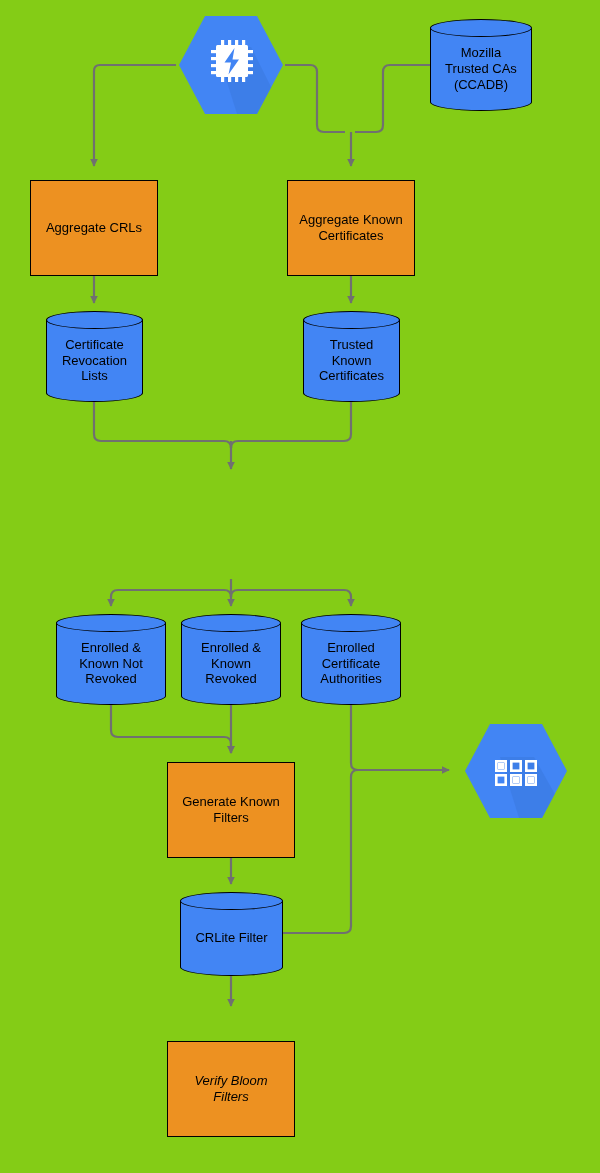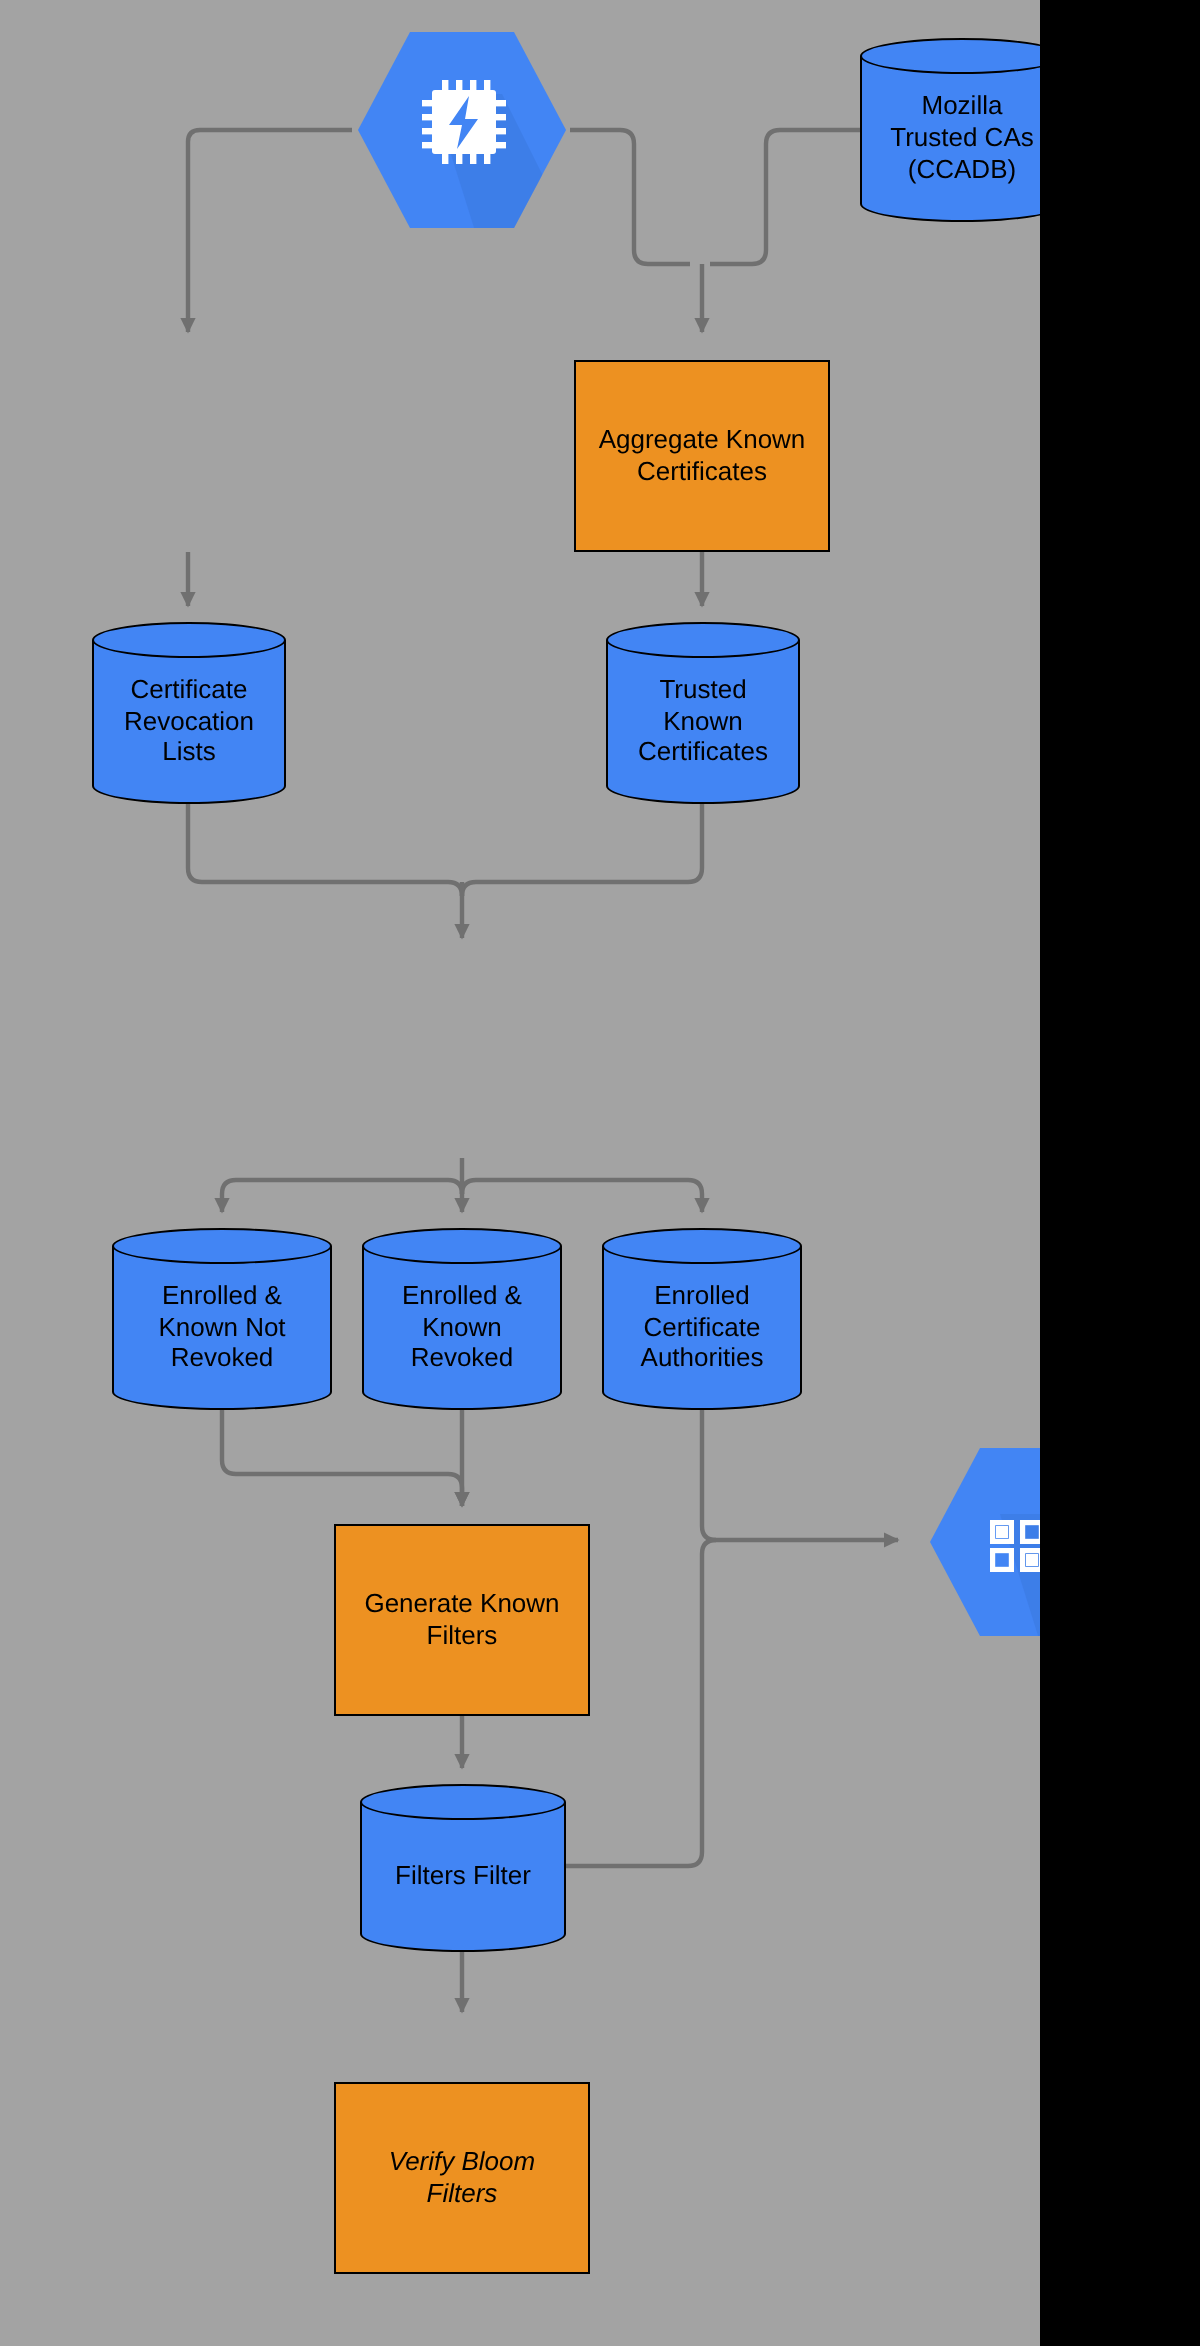--- a/index.html
+++ b/index.html
@@ -3,23 +3,23 @@
 <meta charset="utf-8">
 <title>CRLite Pipeline Diagram</title>
 <style>
   html, body {
     margin: 0;
     padding: 0;
     background: #000000;
   }
   #canvas {
     position: relative;
-    width: 520px;
+    width: 600px;
     height: 1173px;
-    background: #a3a3a3;
+    background: #84cc16;
     overflow: hidden;
     font-family: "Liberation Sans", sans-serif;
   }
   #edges {
     position: absolute;
     left: 0; top: 0;
     width: 600px; height: 1173px;
     pointer-events: none;
   }
   
@@ -187,20 +187,23 @@
 
   <div class="node-cyl" style="left:430px; top:19px; width:102px; height:92px;">
     <div class="cyl-bottom"></div>
     <div class="cyl-body"></div>
     <div class="cyl-top"></div>
     <div class="cyl-label">Mozilla
 Trusted CAs
 (CCADB)</div>
   </div>
 
+  <div class="node-box" style="left:30px; top:180px; width:128px; height:96px;">
+    <span>Aggregate CRLs</span>
+  </div>
 
   <div class="node-box" style="left:287px; top:180px; width:128px; height:96px;justify-content:center;">
     <span>Aggregate Known
 Certificates</span>
   </div>
 
   <div class="node-cyl" style="left:46px; top:311px; width:97px; height:91px;">
     <div class="cyl-bottom"></div>
     <div class="cyl-body"></div>
     <div class="cyl-top"></div>
@@ -248,21 +251,21 @@
 
   <div class="node-box" style="left:167px; top:762px; width:128px; height:96px;">
     <span>Generate Known
 Filters</span>
   </div>
 
   <div class="node-cyl" style="left:180px; top:892px; width:103px; height:84px;">
     <div class="cyl-bottom"></div>
     <div class="cyl-body"></div>
     <div class="cyl-top"></div>
-    <div class="cyl-label">Filters Filter</div>
+    <div class="cyl-label">CRLite Filter</div>
   </div>
 
   <div class="node-box" style="left:167px; top:1041px; width:128px; height:96px;font-style:italic;">
     <span>Verify Bloom
 Filters</span>
   </div>
 
   <div class="hexnode" style="left:462px; top:721px; width:108px; height:100px;">
     <svg width="108" height="100" viewBox="0 0 108 100">
       <defs>

